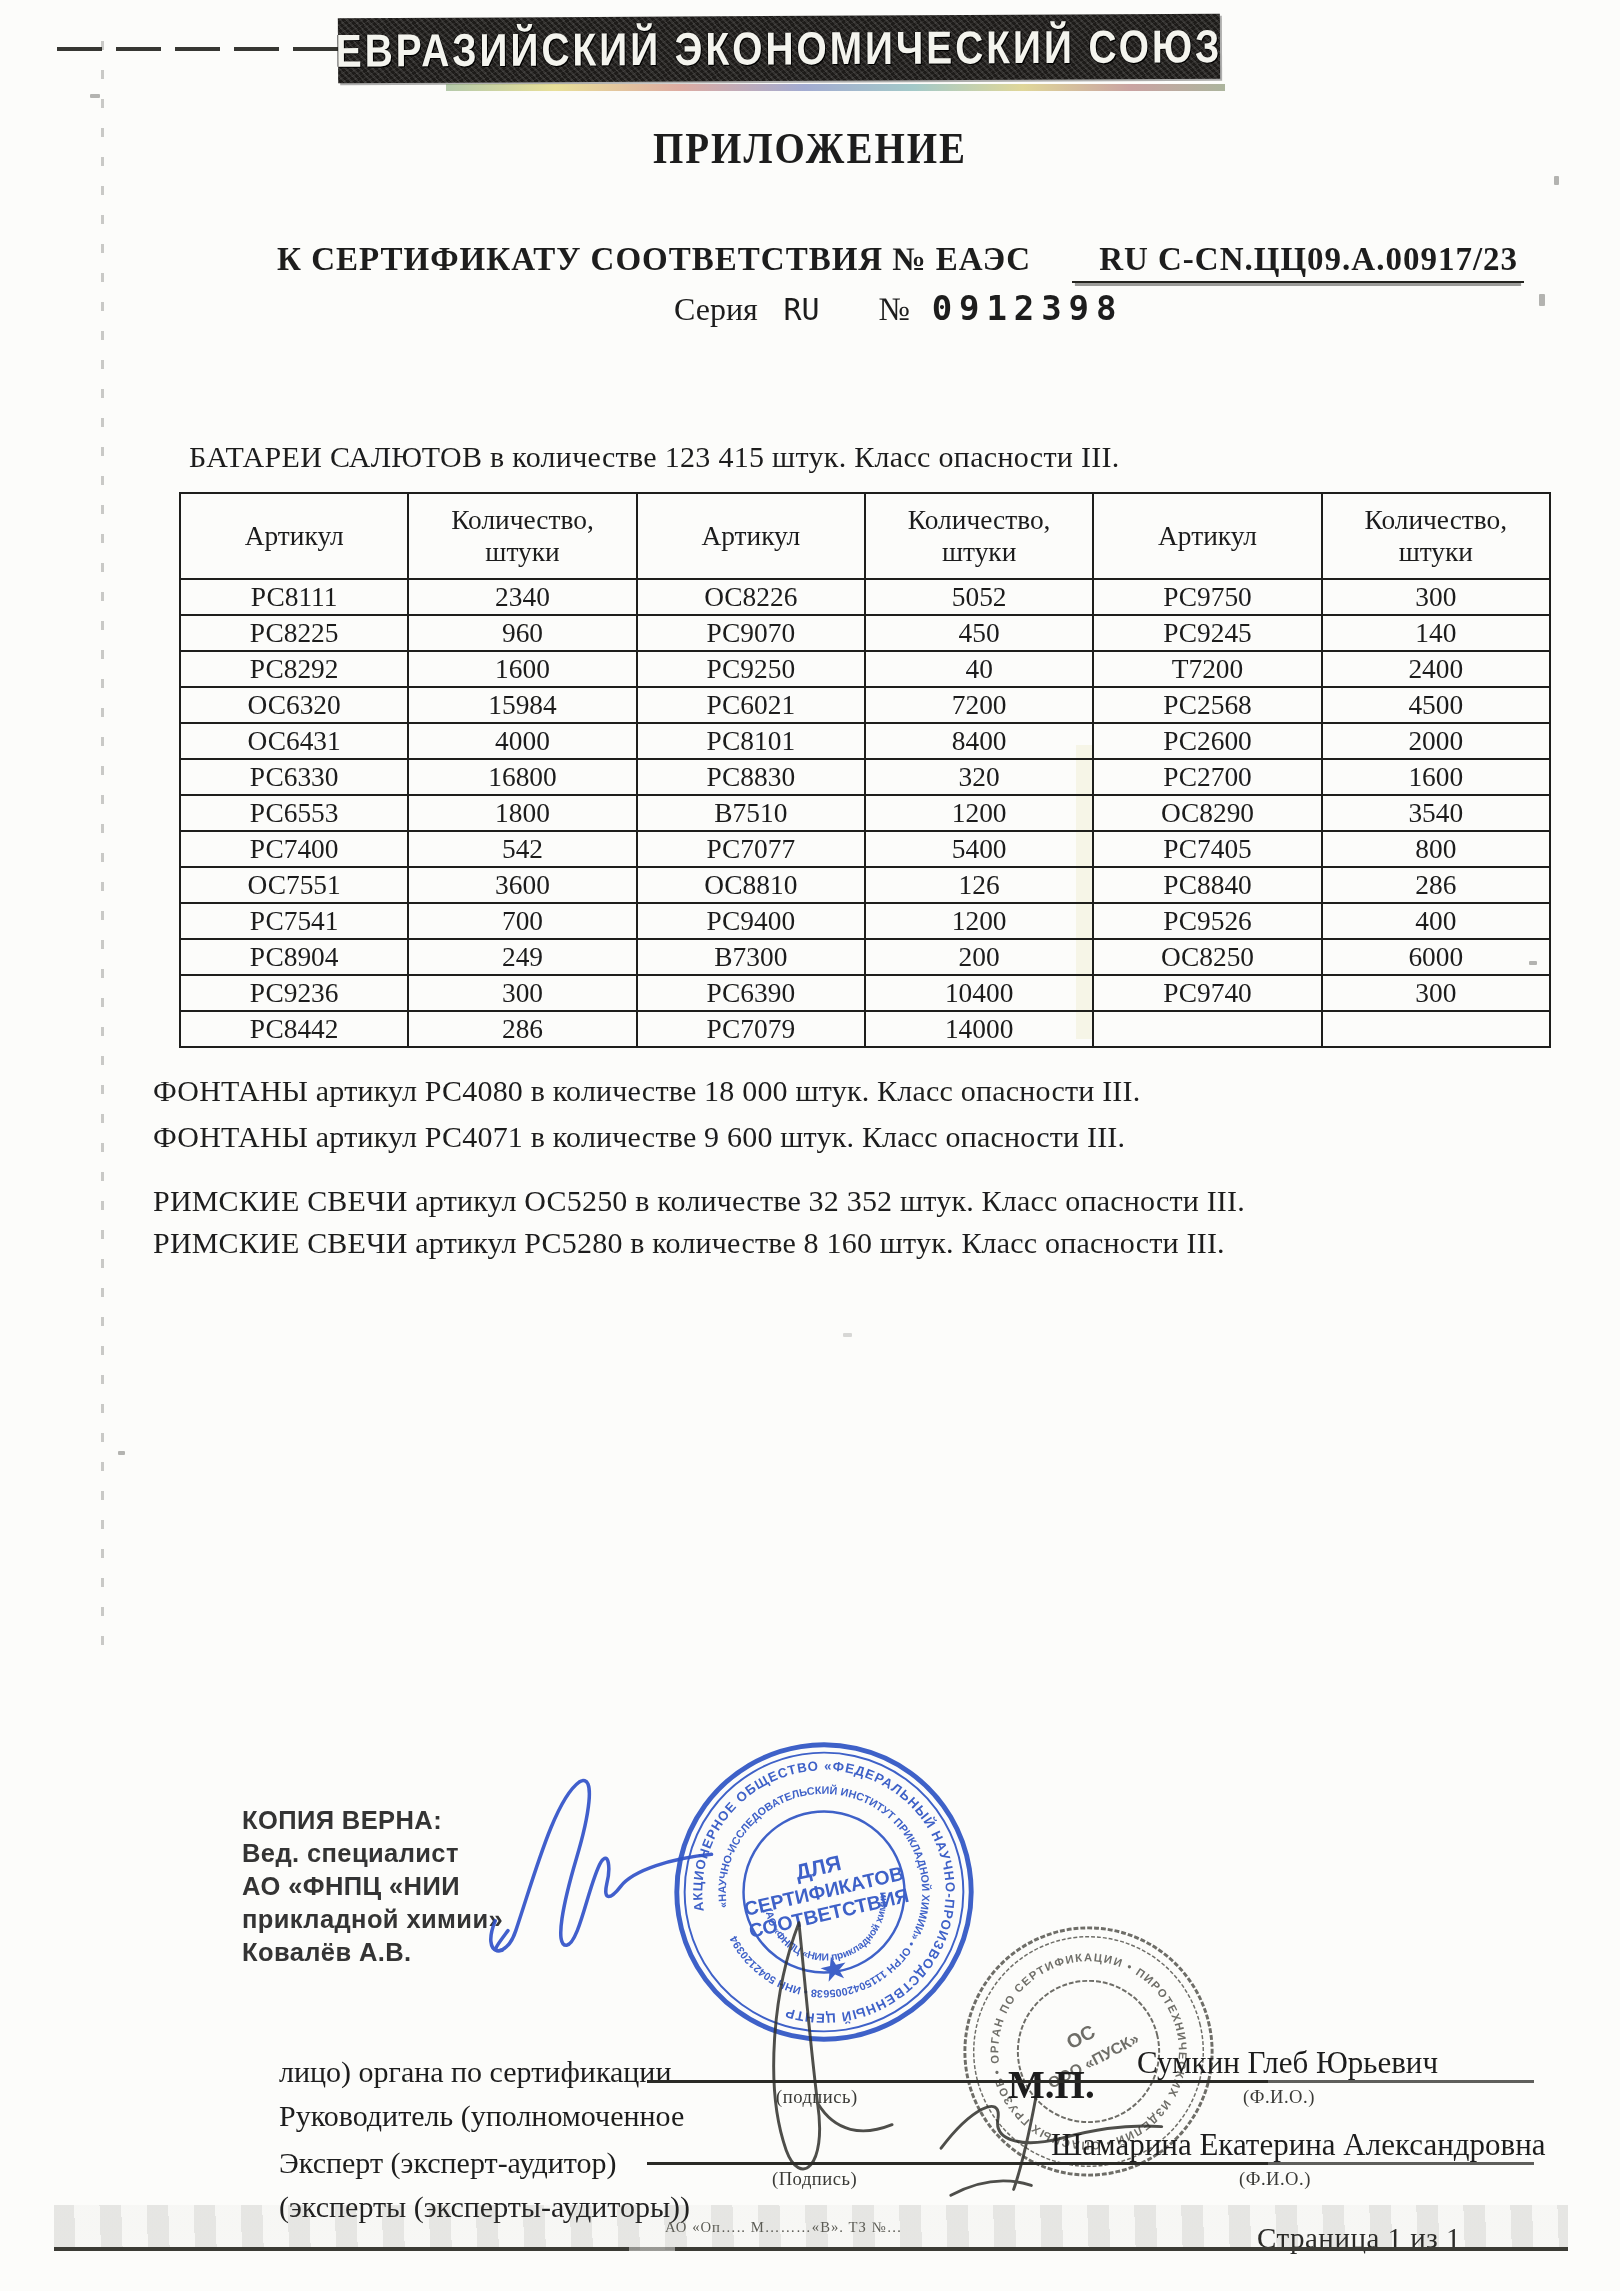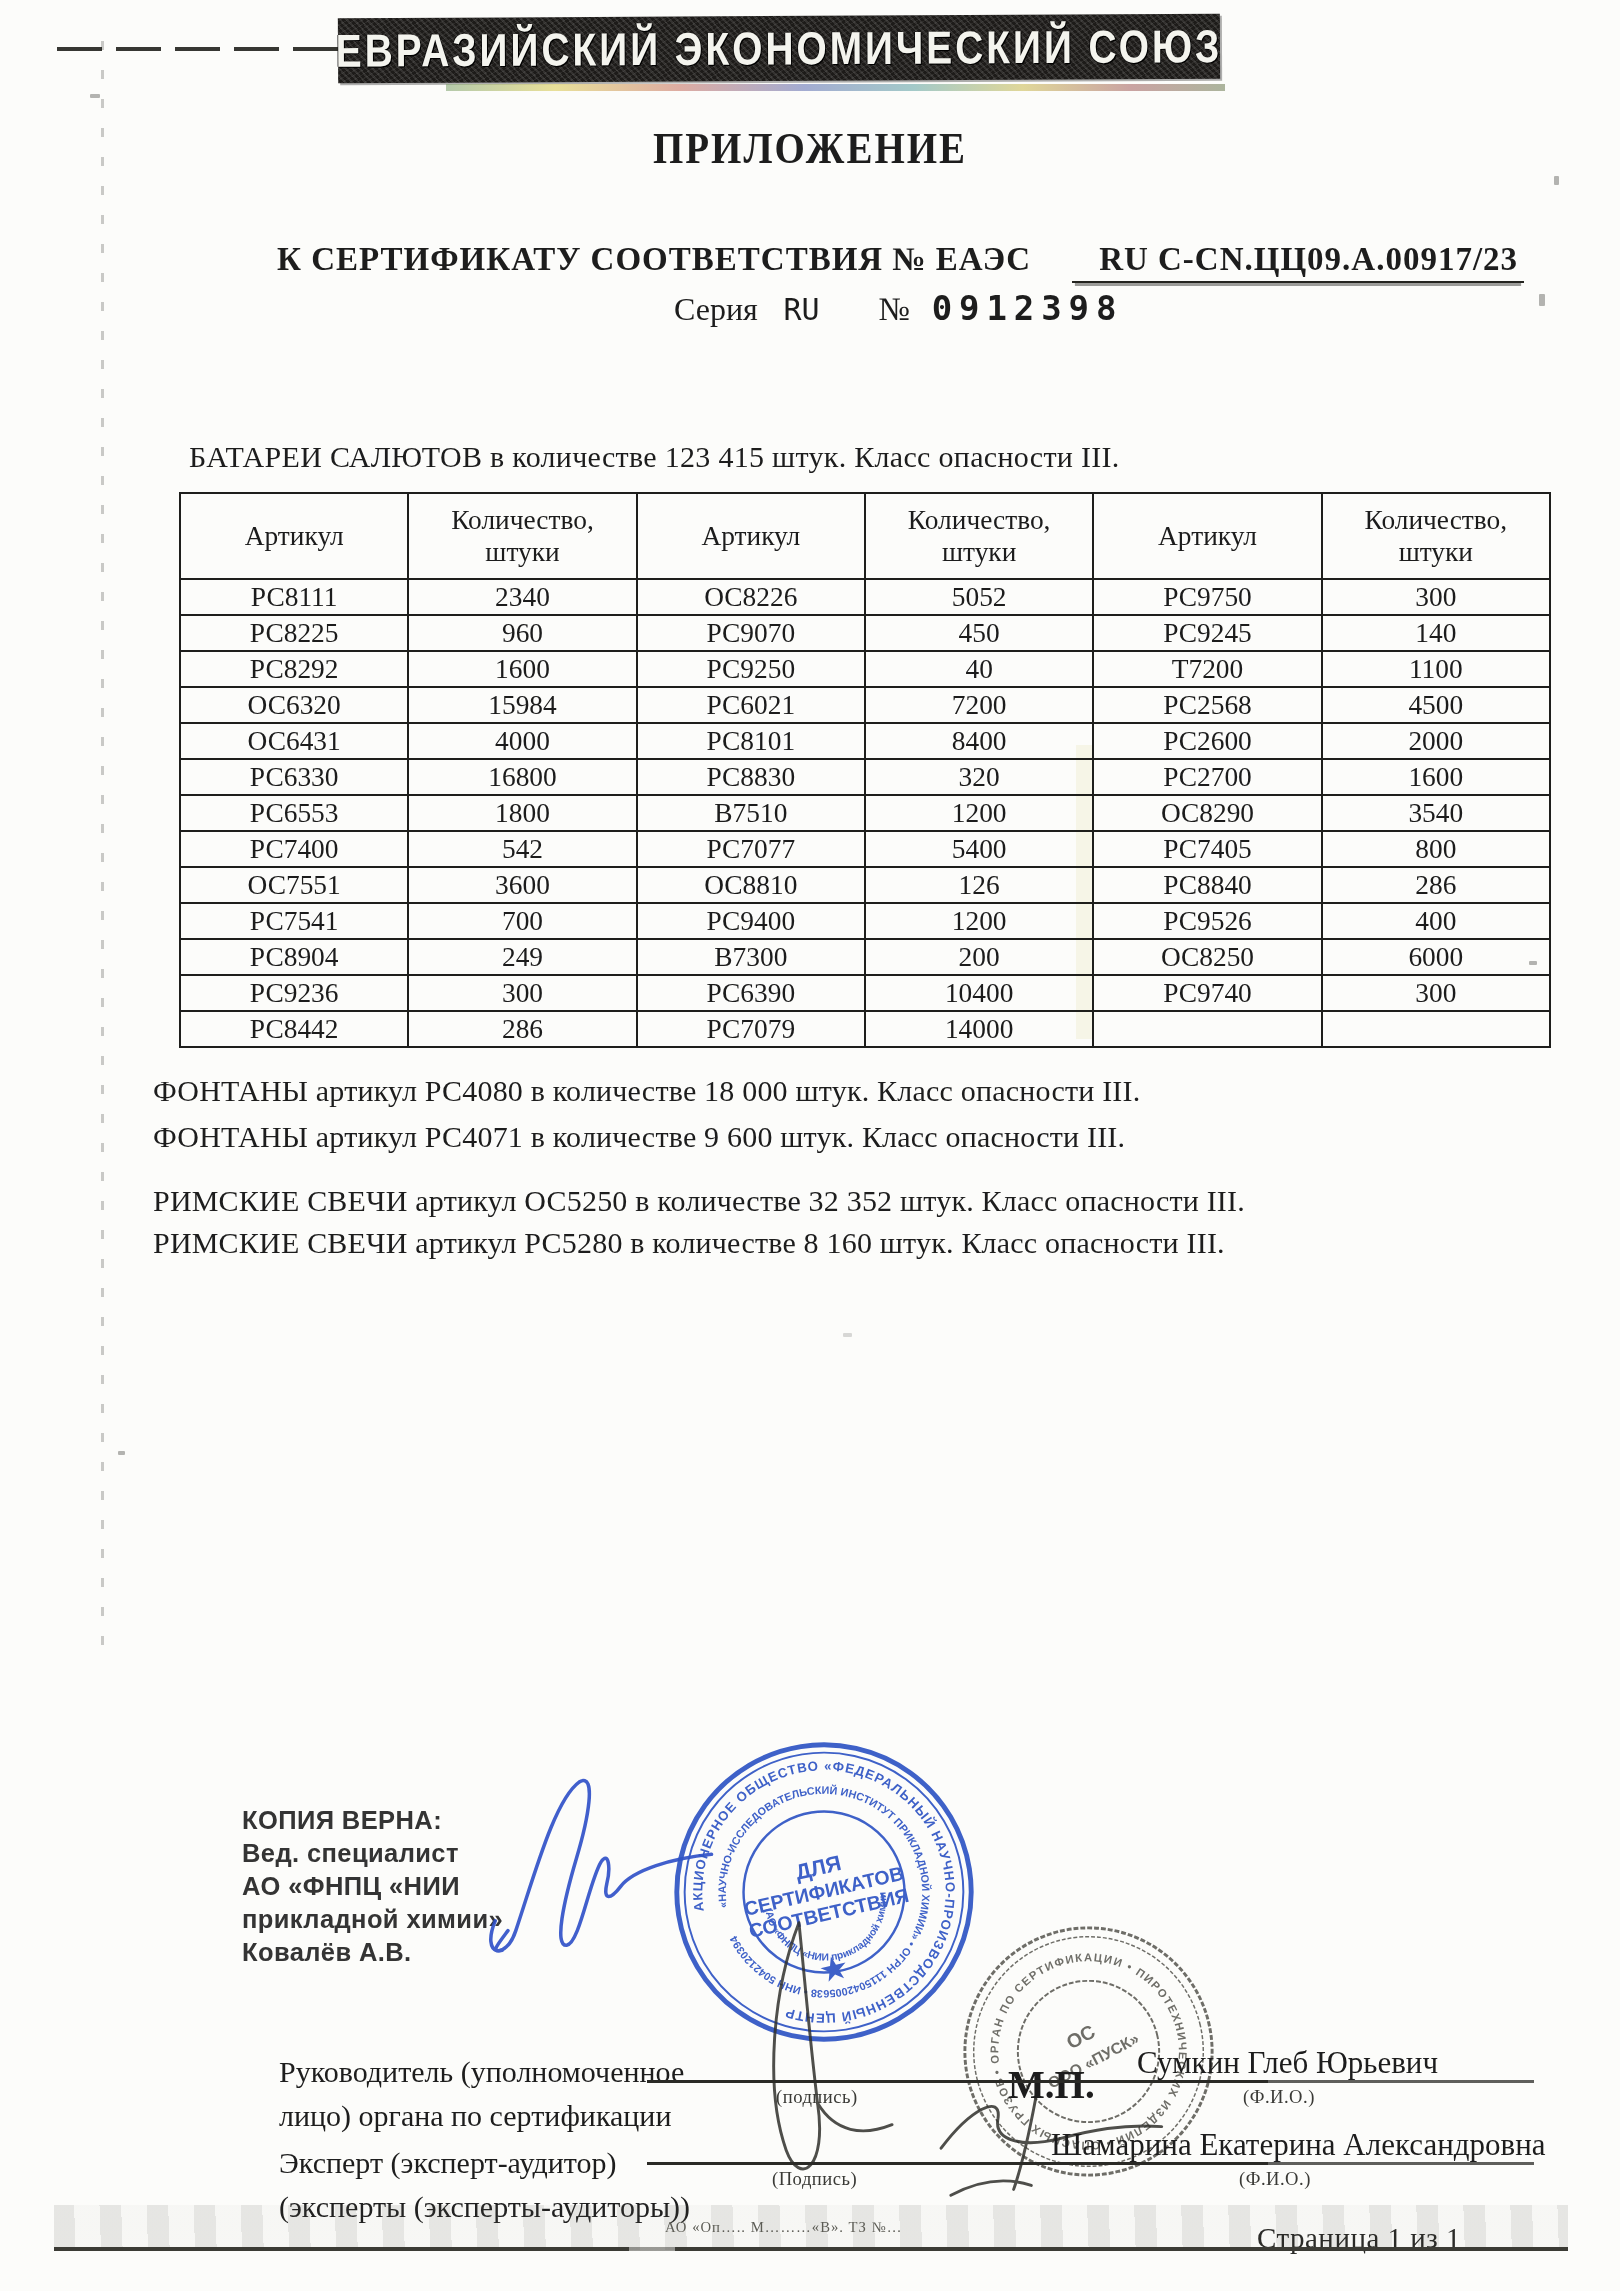--- a/index.html
+++ b/index.html
@@ -182,21 +182,21 @@
           <td>450</td>
           <td>РС9245</td>
           <td>140</td>
         </tr>
         <tr>
           <td>РС8292</td>
           <td>1600</td>
           <td>РС9250</td>
           <td>40</td>
           <td>Т7200</td>
-          <td>1100</td>
+          <td>2400</td>
         </tr>
         <tr>
           <td>ОС6320</td>
           <td>15984</td>
           <td>РС6021</td>
           <td>7200</td>
           <td>РС2568</td>
           <td>4500</td>
         </tr>
         <tr>
@@ -350,22 +350,22 @@
       <path d="M74,206 C92,236 120,240 150,228"></path>
       <path d="M200,252 C230,212 262,196 258,222 C254,244 282,252 322,242 C352,234 385,227 425,230"></path>
       <path d="M300,182 C294,216 286,260 274,294"></path>
       <path d="M210,300 C240,284 268,282 292,290"></path>
     </g>
   </svg>
 
   <div class="abs mp-mark">М.П.</div>
 
   <div class="abs role" style="top:2050px;">
+    <div>лицо) органа по сертификации</div>
     <div>Руководитель (уполномоченное</div>
-    <div>лицо) органа по сертификации</div>
   </div>
   <div class="abs sig-name" style="left:1137px;top:2045px;">Сумкин Глеб Юрьевич</div>
   <div class="abs sig-line" style="left:647px;top:2080px;width:887px;"></div>
   <div class="abs small-label" style="left:776px;top:2086px;">(подпись)</div>
   <div class="abs small-label" style="left:1243px;top:2086px;">(Ф.И.О.)</div>
 
   <div class="abs sig-name" style="left:1051px;top:2127px;">Шамарина Екатерина Александровна</div>
   <div class="abs role" style="top:2141px;">
     <div>Эксперт (эксперт-аудитор)</div>
     <div>(эксперты (эксперты-аудиторы))</div>

